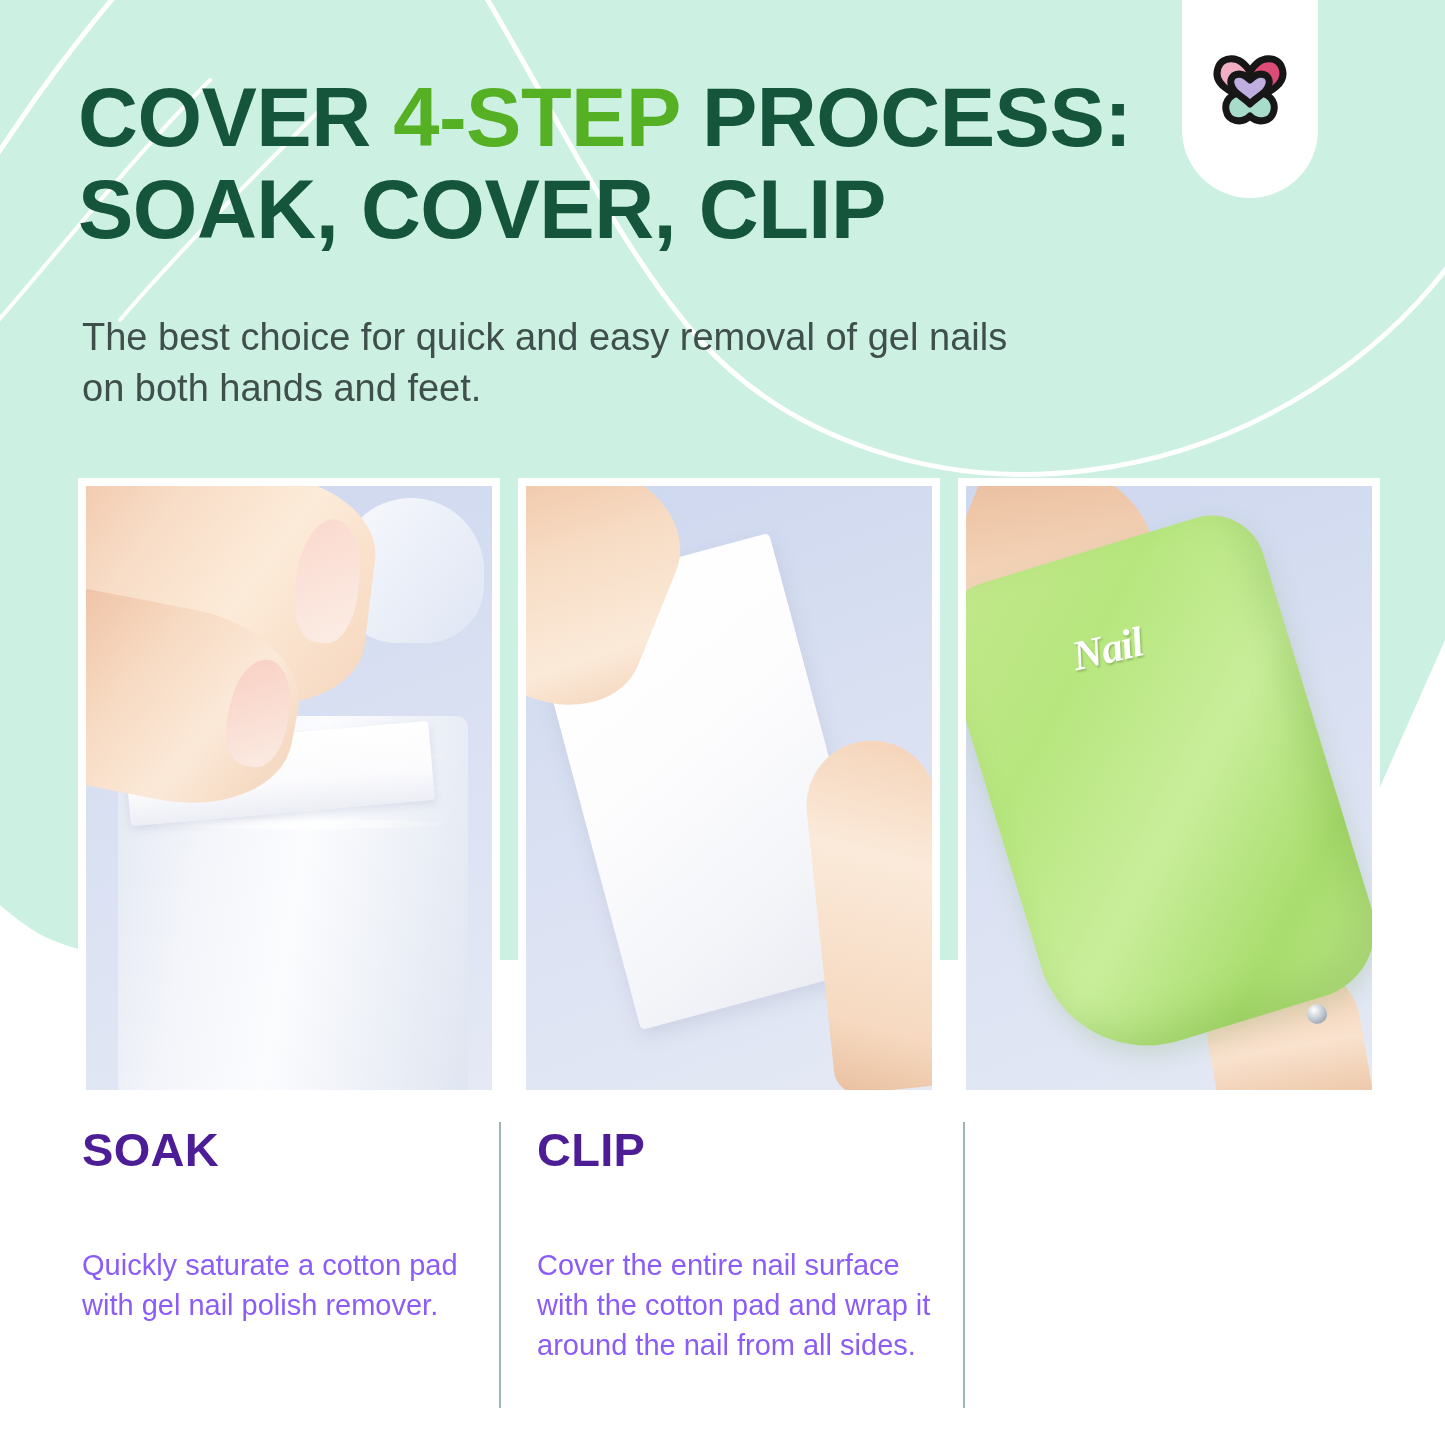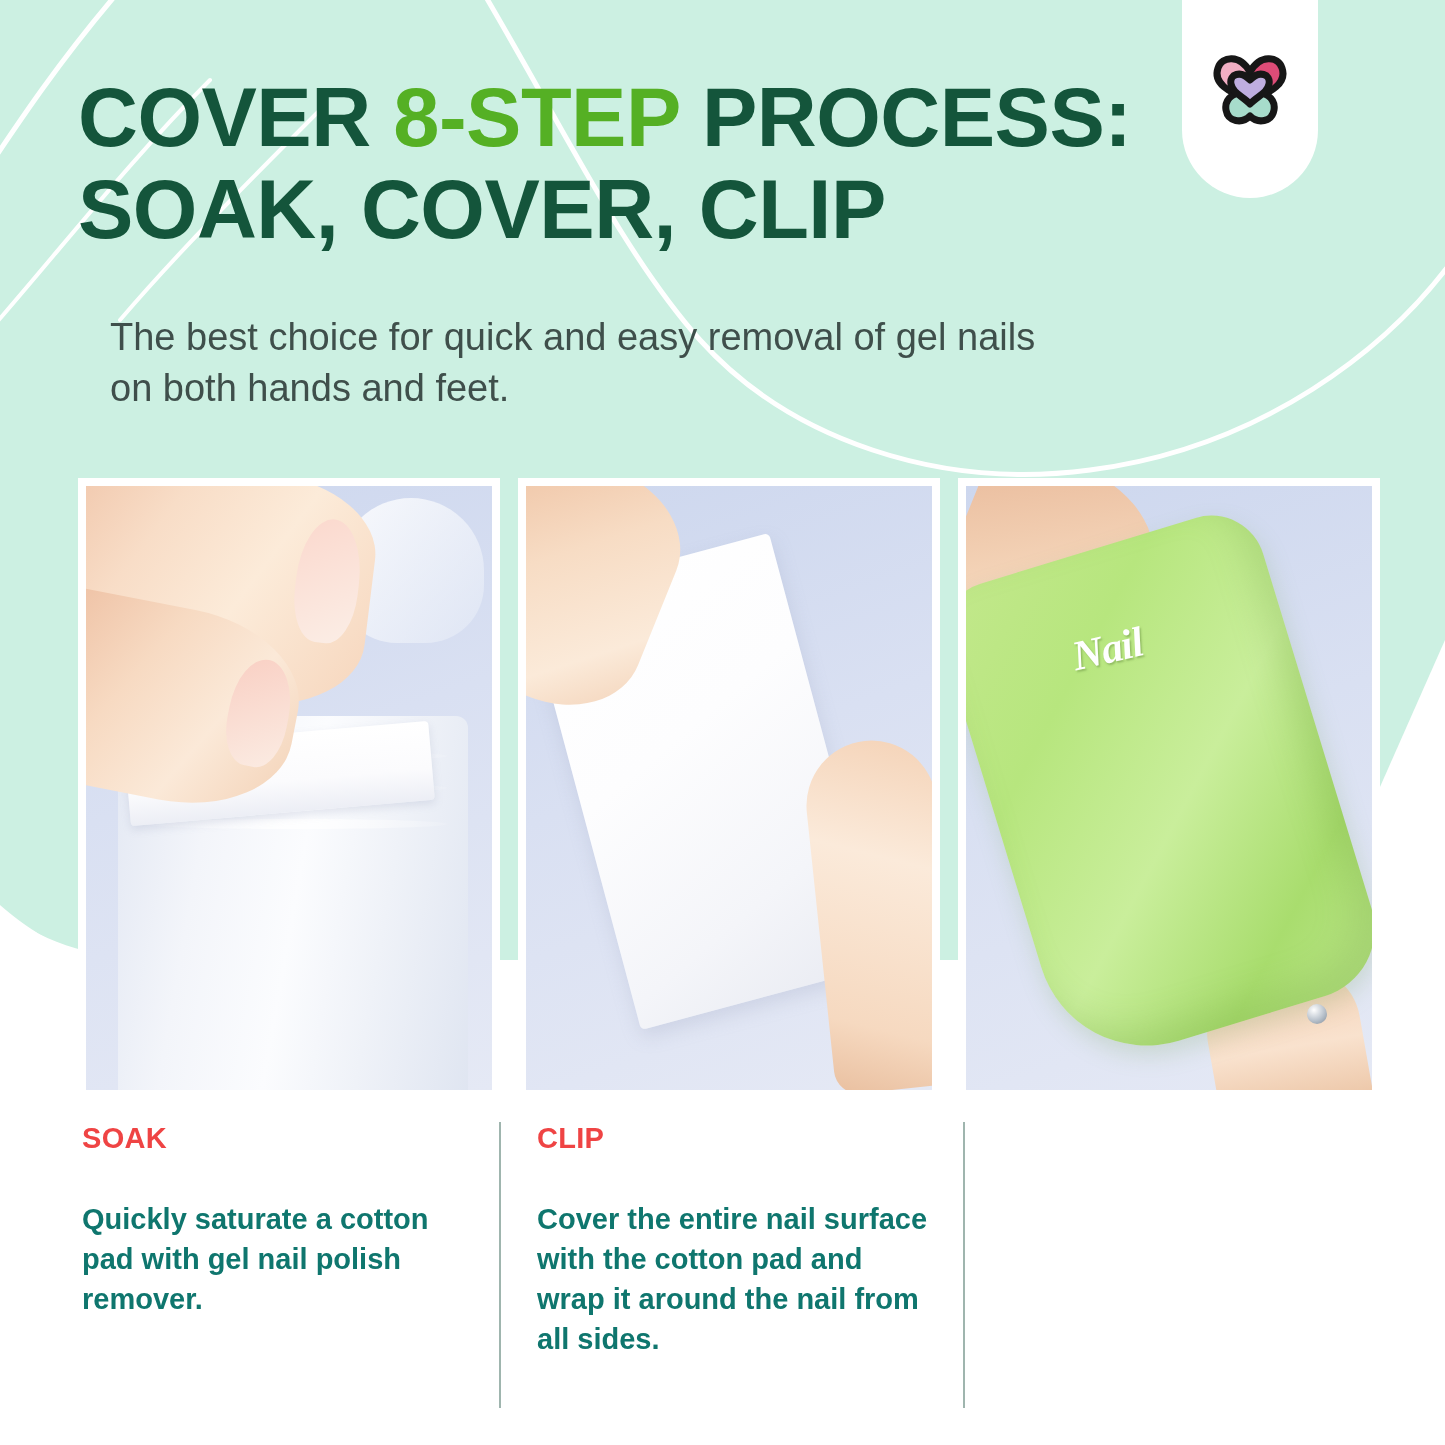--- a/index.html
+++ b/index.html
@@ -31,21 +31,20 @@
 
   .subtitle {
     position:absolute;
     left:82px;
     top:312px;
     width:930px;
     font-size:38px;
     line-height:51px;
     color:#3F4F4B;
     font-weight:400;
-    margin-left:28px;
   }
 
   
   .logo-badge {
     position:absolute;
     left:1182px;
     top:-74px;
     width:136px;
     height:272px;
     background:#ffffff;
@@ -176,30 +175,30 @@
   }
 
   
   .steps { position:absolute; left:0; top:1122px; width:1445px; height:300px; z-index:3; }
   .step { position:absolute; top:0; }
   .step.s1 { left:82px; width:390px; }
   .step.s2 { left:537px; width:400px; }
   .step.s3 { left:1002px; width:350px; }
   .step-title {
     font-weight:700;
-    font-size:29px;
+    font-size:47px;
     letter-spacing:0.3px;
-    color:#ef4444;
-    margin-bottom:44px;
+    color:#4c1d95;
+    margin-bottom:68px;
   }
   .step-body {
     font-size:29px;
     line-height:40px;
-    color:#0f766e;
-    font-weight:700;
+    color:#8b5cf6;
+    font-weight:400;
   }
   .divider {
     position:absolute;
     top:0;
     width:2px;
     height:286px;
     background:#9FB5AE;
     z-index:3;
   }
   .divider.d1 { left:499px; }
@@ -226,21 +225,21 @@
 
   <path stroke="#ffffff" stroke-width="5" fill="none" stroke-linecap="round" d="M470,-30 C560,120 620,250 700,340 C790,440 940,490 1090,470 C1260,448 1390,350 1460,250"></path>
 
   <path stroke="#ffffff" stroke-width="4" fill="none" stroke-linecap="round" d="M-10,330 C60,250 130,160 210,80"></path>
   <path stroke="#ffffff" stroke-width="4" fill="none" stroke-linecap="round" d="M120,320 C180,250 250,180 320,110"></path>
 </svg>
 
 <div class="header">
 
   <div class="title-block">
-    <div class="title"><span>COVER </span><span class="accent">8-STEP</span><span> PROCESS:</span></div>
+    <div class="title"><span>COVER </span><span class="accent">4-STEP</span><span> PROCESS:</span></div>
     <div class="title">SOAK, COVER, CLIP</div>
   </div>
 
   <div class="subtitle">The best choice for quick and easy removal of gel nails on both hands and feet.</div>
 </div>
 
 <div class="logo-badge">
   <svg width="100" height="100" viewBox="0 0 100 100">
     <g stroke="#171717" stroke-width="7" stroke-linejoin="round">
       <path fill="#F2AFC4" d="M50,40 C40,22 22,24 18,36 C13,50 28,62 50,66 Z"></path>

